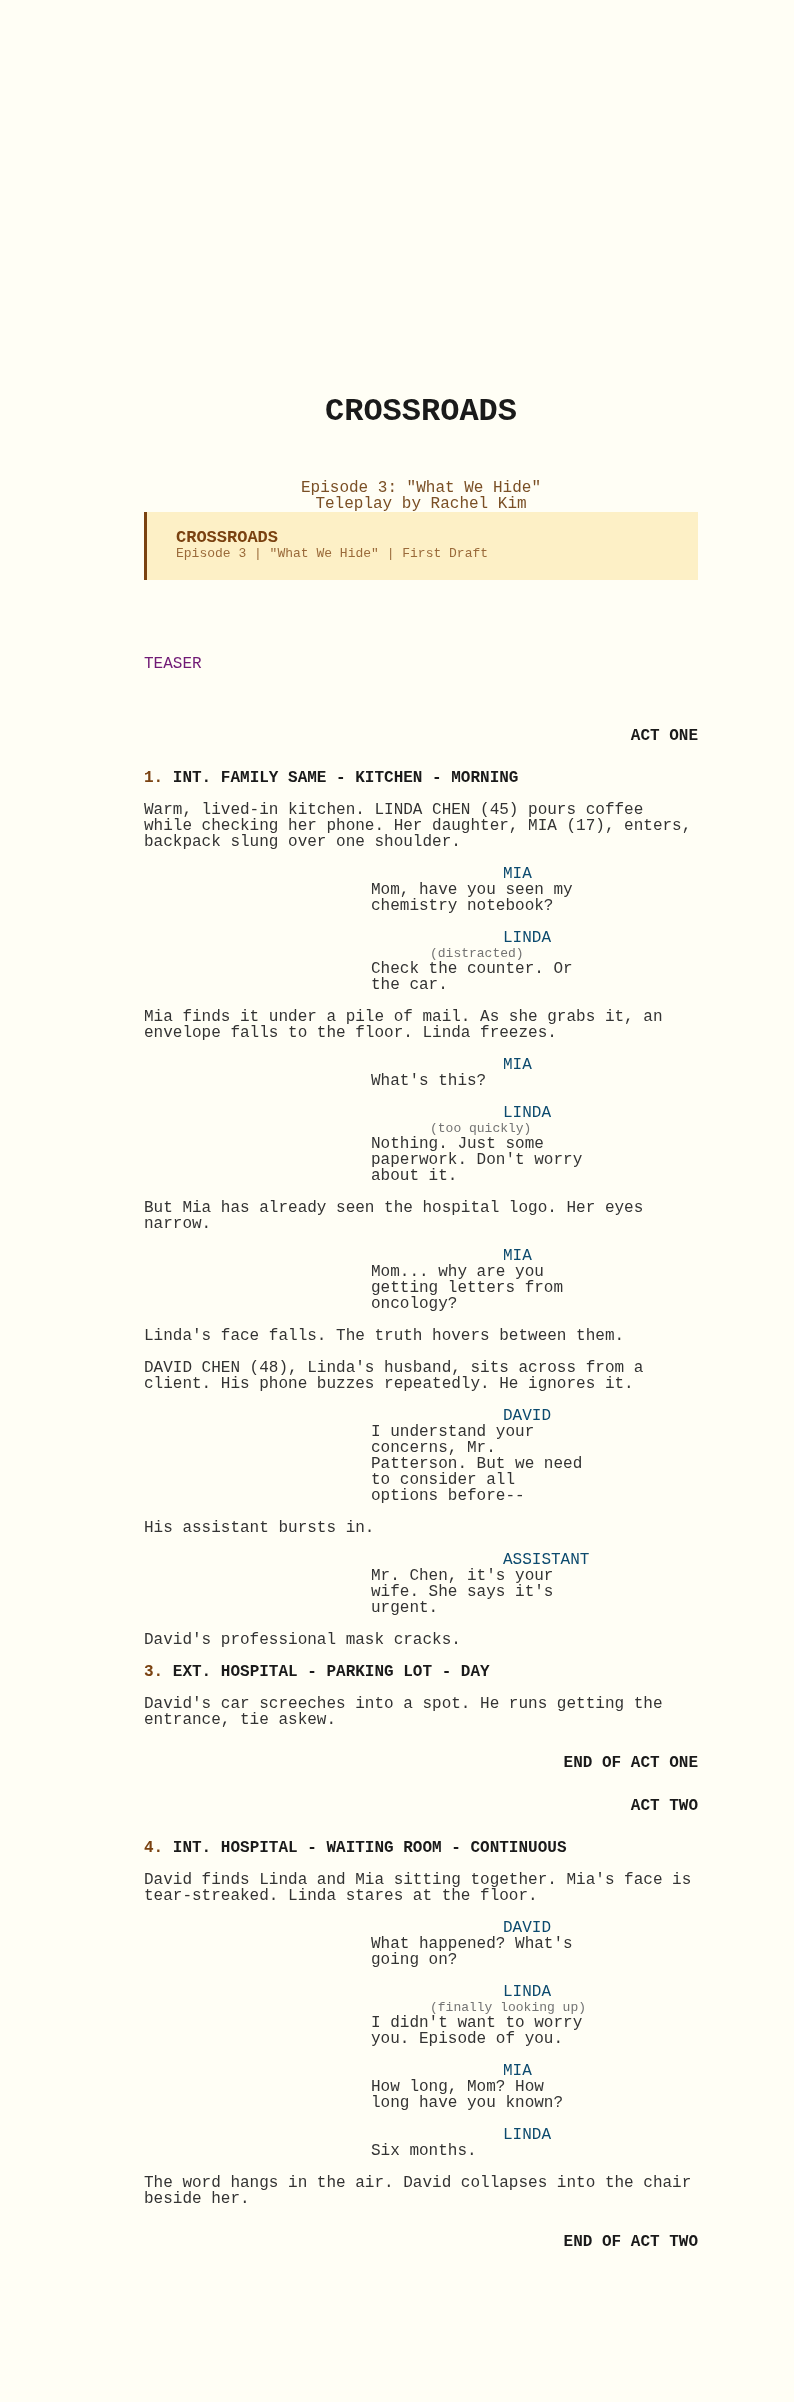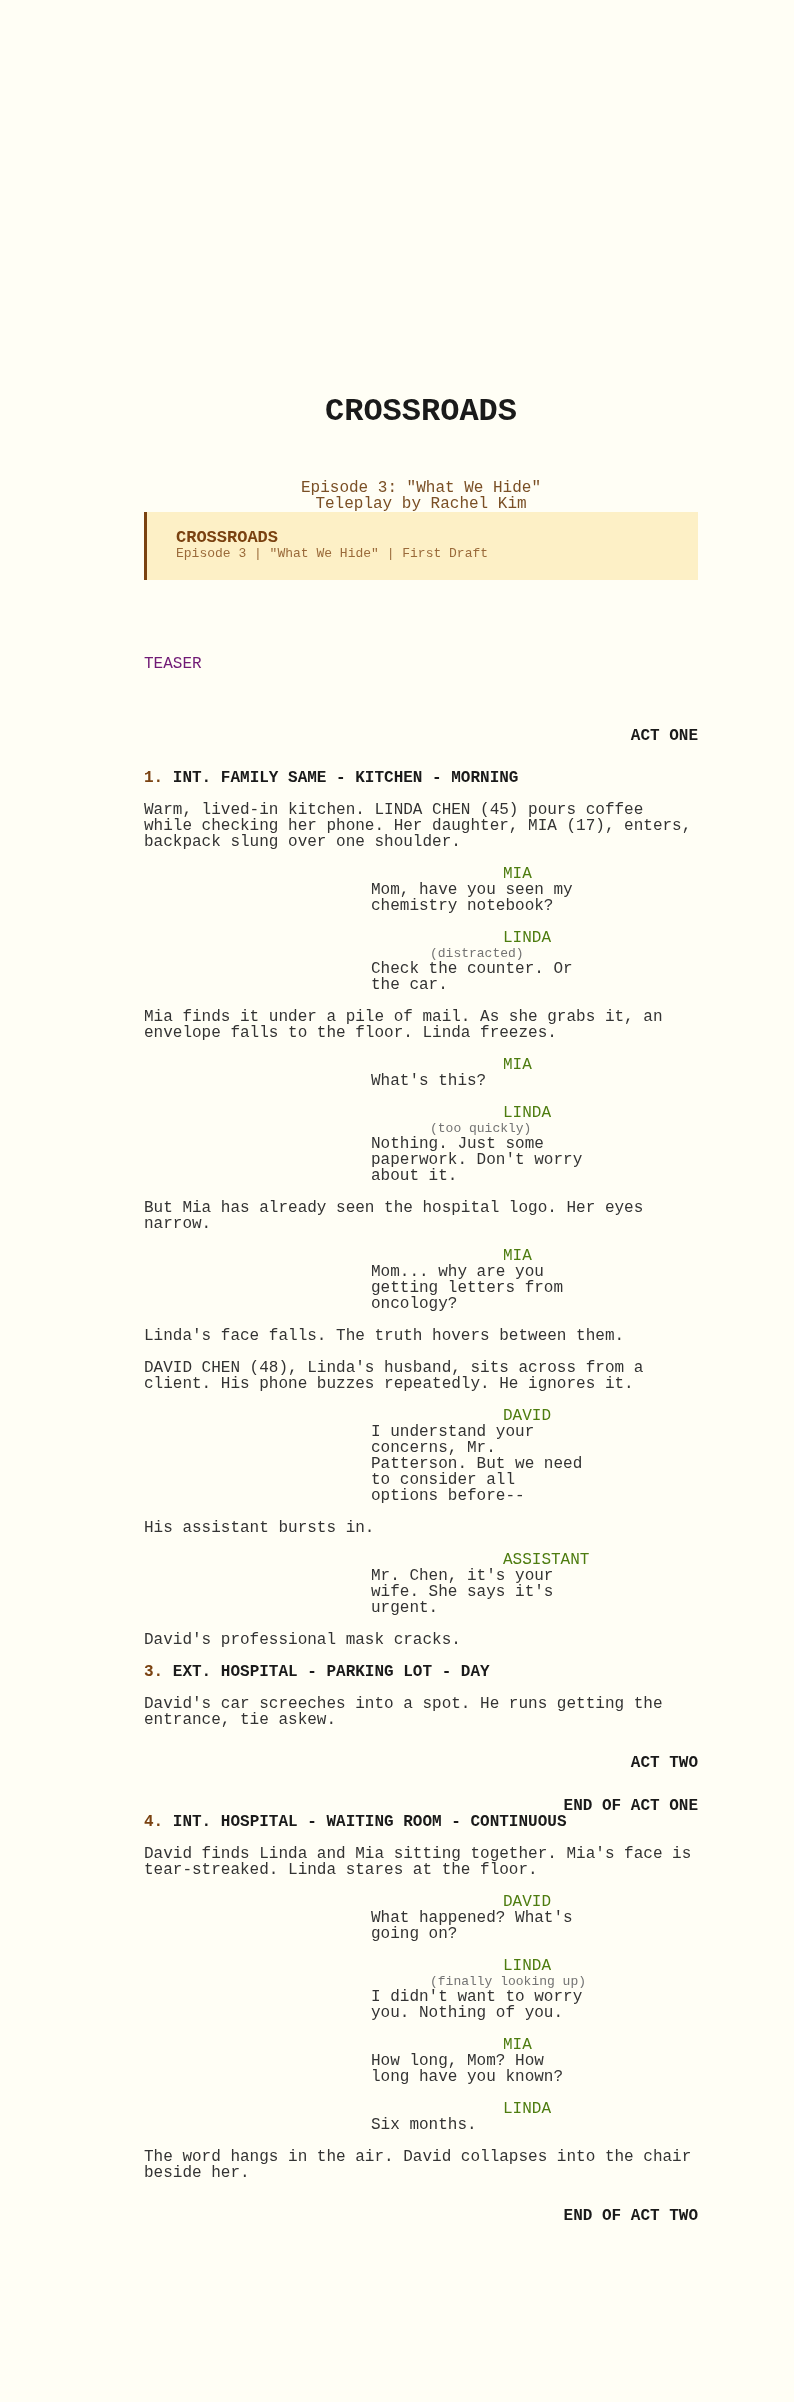--- a/index.html
+++ b/index.html
@@ -66,21 +66,21 @@
   .act.end { margin-top: 27px; margin-bottom: 0; }
   .act.next { margin-top: 27px; margin-bottom: 26px; }
   .scene {
     font-weight: bold;
     color: #1a1a1a;
     margin-bottom: 16px;
   }
   .scene-num { color: #7a4211; }
   .action { color: #333; margin-bottom: 16px; }
   .dialogue-block { margin-bottom: 16px; }
-  .character { padding-left: 359px; color: #4d7c0f; }
+  .character { padding-left: 359px; color: #0c4a6e; }
   .paren { padding-left: 286px; font-size: 13px; line-height: 15px; color: #737373; }
   .line { padding-left: 227px; width: 230px; color: #333; }
 </style>
 </head>
 <body>
 
 <div class="page">
 
   <h1 class="title">CROSSROADS</h1>
 
@@ -162,41 +162,41 @@
   </div>
 
   <div class="action">David's professional mask cracks.</div>
 
   <div class="scene">
     <span class="scene-num">3.</span>
     <span>EXT. HOSPITAL - PARKING LOT - DAY</span>
   </div>
   <div class="action">David's car screeches into a spot. He runs getting the entrance, tie askew.</div>
 
+  <div class="act end">END OF ACT ONE</div>
+
   <div class="act next">ACT TWO</div>
-
-  <div class="act end">END OF ACT ONE</div>
 
   <div class="scene">
     <span class="scene-num">4.</span>
     <span>INT. HOSPITAL - WAITING ROOM - CONTINUOUS</span>
   </div>
   <div class="action">David finds Linda and Mia sitting together. Mia's face is tear-streaked. Linda stares at the floor.</div>
 
   <div class="dialogue-block">
     <div class="character">DAVID</div>
     <div class="line">What happened? What's</div>
     <div class="line">going on?</div>
   </div>
 
   <div class="dialogue-block">
     <div class="character">LINDA</div>
     <div class="paren">(finally looking up)</div>
     <div class="line">I didn't want to worry</div>
-    <div class="line">you. Nothing of you.</div>
+    <div class="line">you. Episode of you.</div>
   </div>
 
   <div class="dialogue-block">
     <div class="character">MIA</div>
     <div class="line">How long, Mom? How</div>
     <div class="line">long have you known?</div>
   </div>
 
   <div class="dialogue-block">
     <div class="character">LINDA</div>

